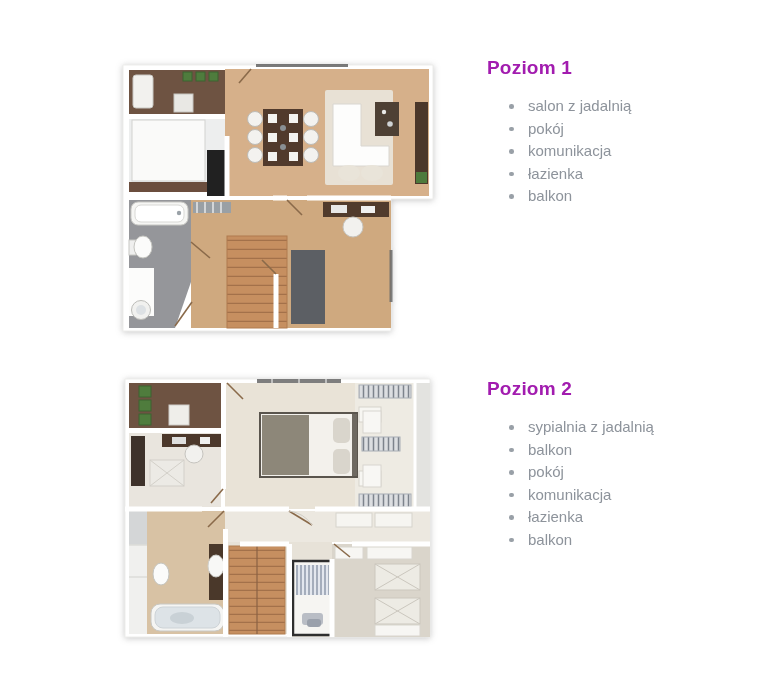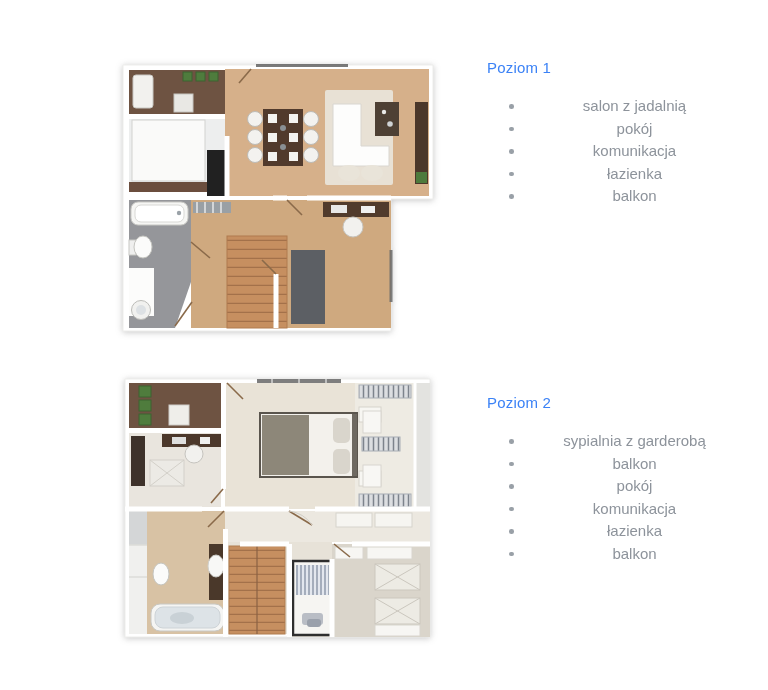--- a/index.html
+++ b/index.html
@@ -6,26 +6,26 @@
   body{
     width:768px;height:690px;background:#ffffff;position:relative;overflow:hidden;
     font-family:"Liberation Sans",sans-serif;
   }
   .plan{position:absolute;}
   .plan svg{filter:drop-shadow(0 1px 3px rgba(110,110,110,.38));}
   .plan1{left:113px;top:52px;}
   .plan2{left:112px;top:367px;}
   .info{position:absolute;left:487px;width:270px;}
   .info1{top:56px;}
-  .info2{top:391px;}
+  .info2{top:377px;}
   .info h2{
-    margin:0 0 13px 0;font-size:15px;line-height:23px;font-weight:normal;
-    color:#3b82f6;letter-spacing:.2px;
+    margin:0 0 13px 0;font-size:19px;line-height:23px;font-weight:bold;
+    color:#a21caf;letter-spacing:.2px;
   }
-  .room-list{list-style:none;margin:16px;padding:0;text-align:center;}
+  .room-list{list-style:none;margin:16px;padding:0;}
   .room-list li{
     position:relative;padding-left:25px;font-size:15px;line-height:22.5px;
     color:#8d939b;
   }
   .room-list li::before{
     content:"";position:absolute;left:6px;top:9px;width:4.5px;height:4.5px;
     border-radius:50%;background:#99a0a7;
   }
 </style>
 </head>
@@ -291,20 +291,20 @@
     <li>pokój</li>
     <li>komunikacja</li>
     <li>łazienka</li>
     <li>balkon</li>
   </ul>
 </div>
 
 <div class="info info2">
   <h2>Poziom 2</h2>
   <ul class="room-list">
-    <li>sypialnia z garderobą</li>
+    <li>sypialnia z jadalnią</li>
     <li>balkon</li>
     <li>pokój</li>
     <li>komunikacja</li>
     <li>łazienka</li>
     <li>balkon</li>
   </ul>
 </div>
 
 </body></html>

